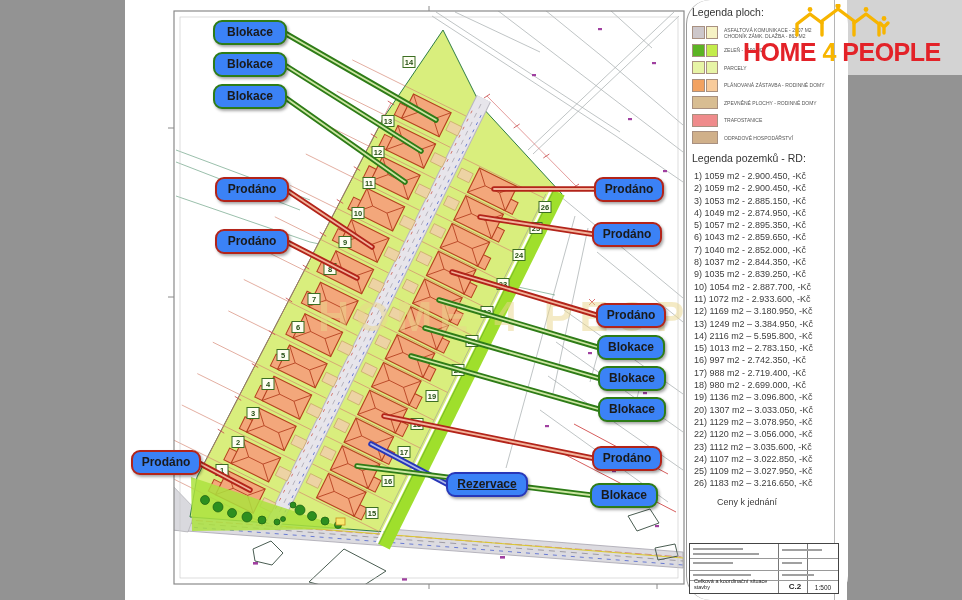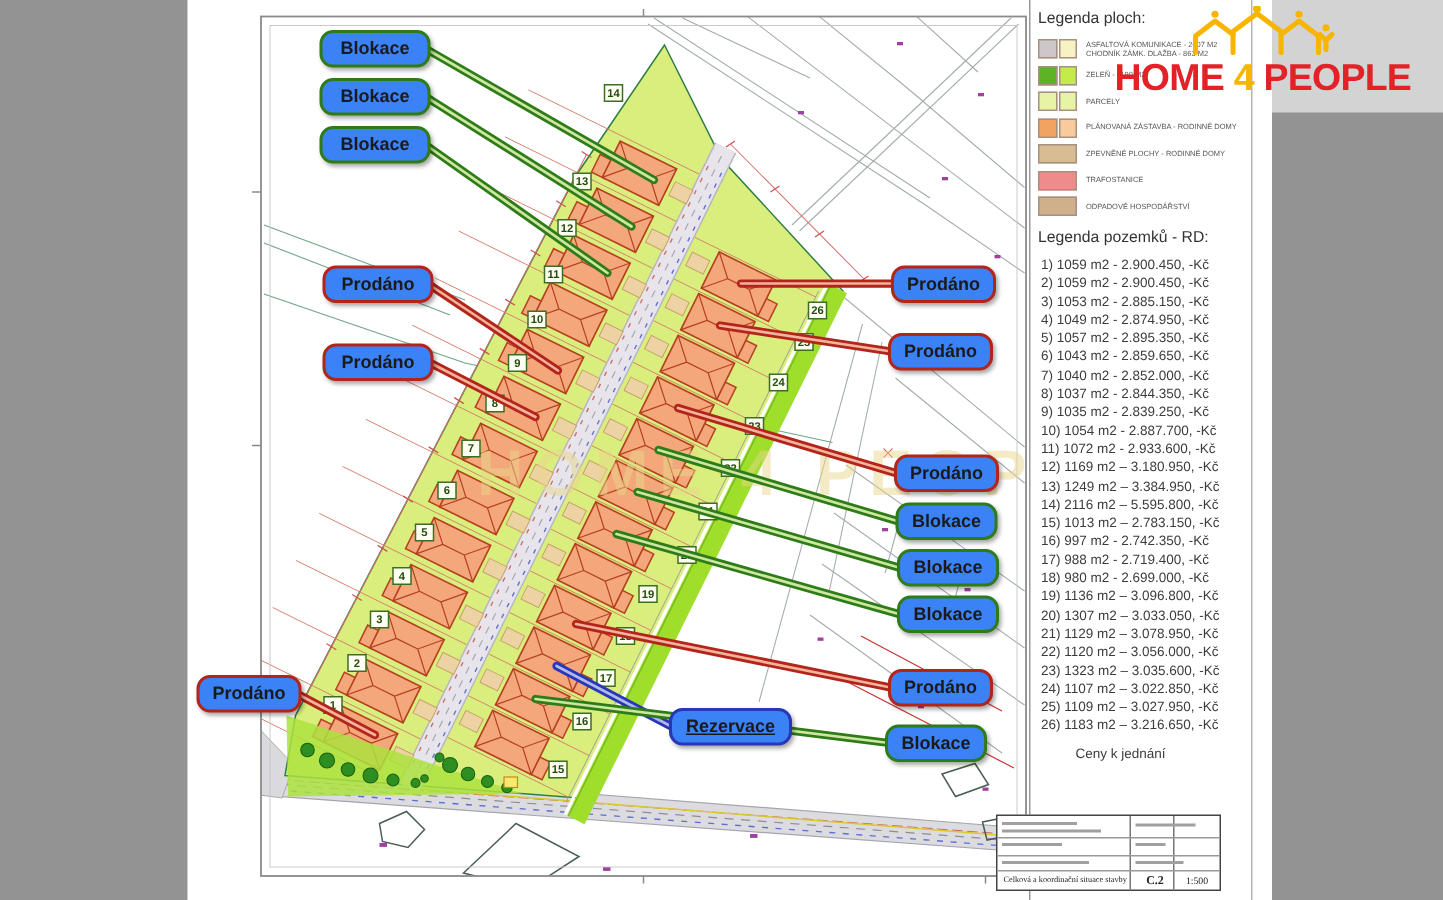--- a/index.html
+++ b/index.html
@@ -9,41 +9,41 @@
   #gray-band{position:absolute;left:847px;top:0;width:115px;height:75px;background:#d3d3d3;}
   #plan-svg{position:absolute;left:0;top:0;z-index:4;}
   #watermark{position:absolute;left:318px;top:292px;z-index:6;font-size:43px;font-weight:bold;
     letter-spacing:7px;color:rgba(233,213,140,0.5);white-space:nowrap;}
   #leader-svg{position:absolute;left:0;top:0;z-index:20;pointer-events:none;}
   .callout{position:absolute;z-index:30;background:#3b82f6;border:2.5px solid #333;border-radius:9px;
     font-size:12px;font-weight:bold;color:#1a1a1a;text-align:center;height:17px;line-height:17px;
     padding:2px 0;box-shadow:1.5px 2px 3px rgba(0,0,0,0.35);}
   
   #legend-panel{position:absolute;left:686px;top:0;width:161px;height:600px;background:#fff;
-    border-left:1px solid #9a9a9a;z-index:10;}
+    border-left:1px solid #9a9a9a;z-index:10;border-radius:24px;}
   .panel-line{position:absolute;left:147px;top:0;width:1px;height:600px;background:#b5b5b5;}
   #legend-areas-title{position:absolute;left:5px;top:6px;font-size:10.5px;color:#333;}
   #legend-area-rows{position:absolute;left:5px;top:26px;width:140px;}
   .lg-row{display:flex;align-items:center;margin-bottom:4.5px;}
   .lg-swatches{display:flex;gap:1px;width:26px;flex:0 0 26px;}
   .lg-sw{height:11px;border:0.75px solid #a89080;flex:1;}
   .lg-label{font-size:5px;color:#555;line-height:6px;margin-left:6px;text-transform:uppercase;}
   #plot-legend-title{position:absolute;left:5px;top:152px;font-size:10.5px;color:#333;}
   #plot-legend-list{position:absolute;left:7px;top:170px;width:140px;}
   .price-item{font-size:9px;color:#3c3c3c;line-height:12.3px;white-space:nowrap;}
   #plot-legend-footer{position:absolute;left:30px;top:497px;font-size:9px;color:#3c3c3c;}
   
   #logo{position:absolute;left:735px;top:2px;width:218px;height:70px;z-index:40;}
   #logo-text{position:absolute;left:8px;top:36px;font-size:25px;font-weight:bold;white-space:nowrap;
     letter-spacing:-0.5px;}
   .logo-red{color:#e32228;} .logo-gold{color:#f7b500;}
   #logo-icon{position:absolute;left:48px;top:2px;}
   
-  #title-block{position:absolute;left:664px;top:543px;width:148px;height:49px;background:#fff;
-    border:1px solid #444;z-index:15;font-family:Liberation Serif, serif;}
+  #title-block{position:absolute;left:689px;top:543px;width:148px;height:49px;background:#fff;
+    border:1px solid #444;z-index:15;font-family:Liberation Sans, sans-serif;}
   .tb-vline{position:absolute;top:0;width:1px;height:100%;background:#777;}
   .tb-hline{position:absolute;left:0;width:100%;height:1px;background:#999;}
   .tb-bar{position:absolute;height:2px;background:#a0a0a0;}
   #tb-title{position:absolute;left:4px;bottom:3px;width:84px;font-size:5.5px;color:#222;line-height:6px;}
   #tb-number{position:absolute;left:93px;bottom:2px;width:24px;font-size:8px;font-weight:bold;color:#222;text-align:center;}
   #tb-scale{position:absolute;right:2px;bottom:2px;width:26px;font-size:6.5px;color:#222;text-align:center;}
 </style>
 </head>
 <body>
 
@@ -597,21 +597,21 @@
         <div class="price-item">13) 1249 m2 – 3.384.950, -Kč</div>
         <div class="price-item">14) 2116 m2 – 5.595.800, -Kč</div>
         <div class="price-item">15) 1013 m2 – 2.783.150, -Kč</div>
         <div class="price-item">16) 997 m2 - 2.742.350, -Kč</div>
         <div class="price-item">17) 988 m2 - 2.719.400, -Kč</div>
         <div class="price-item">18) 980 m2 - 2.699.000, -Kč</div>
         <div class="price-item">19) 1136 m2 – 3.096.800, -Kč</div>
         <div class="price-item">20) 1307 m2 – 3.033.050, -Kč</div>
         <div class="price-item">21) 1129 m2 – 3.078.950, -Kč</div>
         <div class="price-item">22) 1120 m2 – 3.056.000, -Kč</div>
-        <div class="price-item">23) 1323 m2 – 3.035.600, -Kč</div>
+        <div class="price-item">23) 1112 m2 – 3.035.600, -Kč</div>
         <div class="price-item">24) 1107 m2 – 3.022.850, -Kč</div>
         <div class="price-item">25) 1109 m2 – 3.027.950, -Kč</div>
         <div class="price-item">26) 1183 m2 – 3.216.650, -Kč</div>
       </div>
     <div id="plot-legend-footer">Ceny k jednání</div>
   </div>
 
   <div id="logo">
     <svg id="logo-icon" width="112" height="34" viewBox="0 0 112 34">
       <g stroke="#f7b500" stroke-width="3.4" fill="none" stroke-linecap="round" stroke-linejoin="round">

